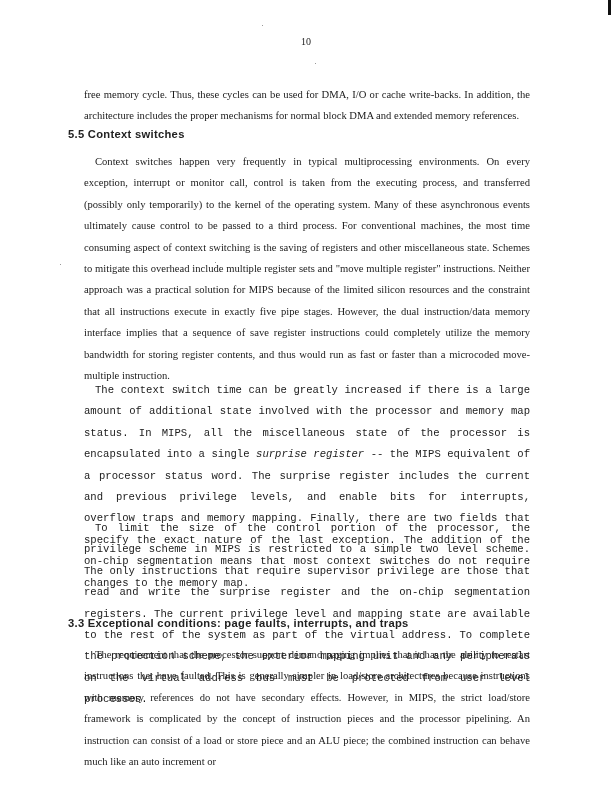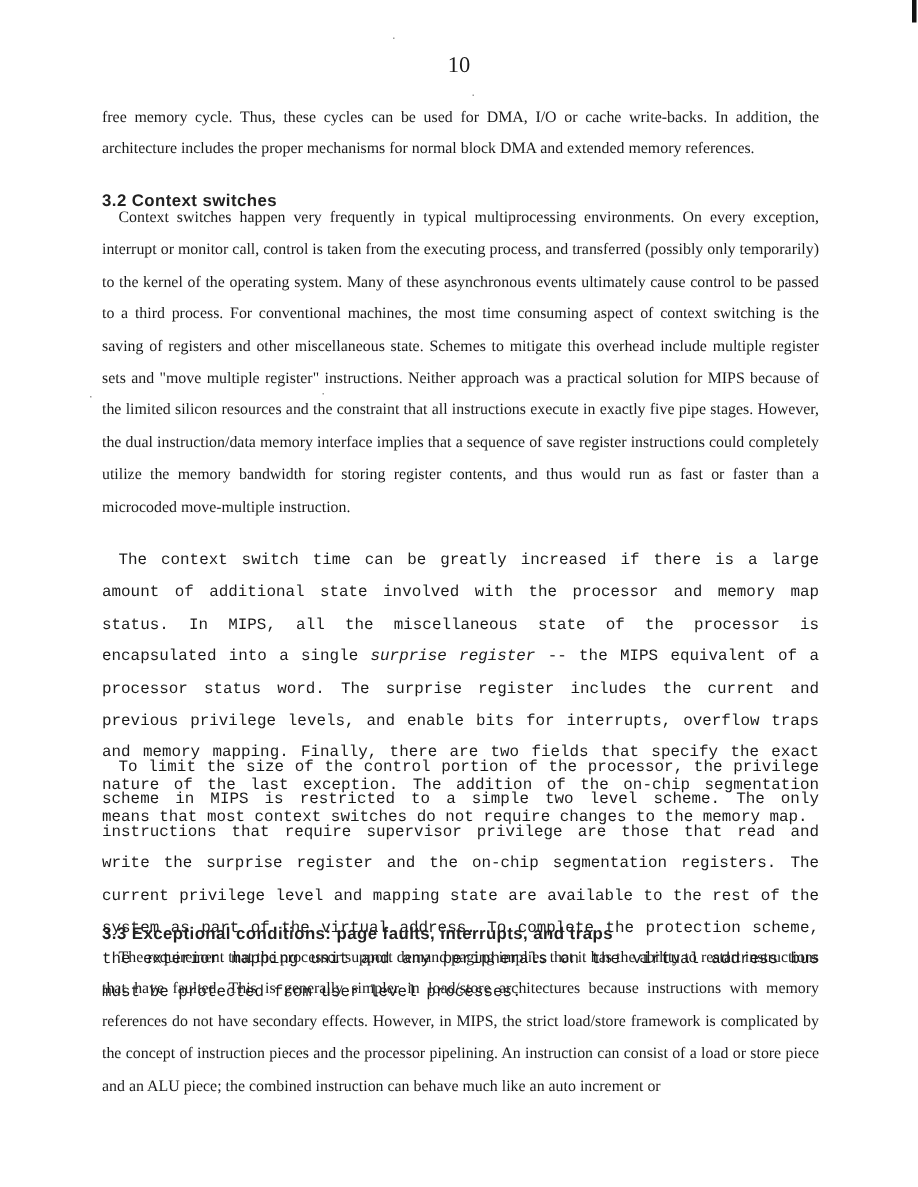--- a/index.html
+++ b/index.html
@@ -1,41 +1,41 @@
 <!DOCTYPE html>
 <html><head>
 <meta charset="utf-8">
 <style>
   html, body { margin: 0; padding: 0; background: #ffffff; }
   body { width: 612px; height: 791px; position: relative; overflow: hidden; font-family: "Liberation Serif", serif; color: #1a1a1a; }
   .edge-mark { position: absolute; left: 608px; top: 0; width: 3px; height: 15px; background: #111; }
-  .page-number { position: absolute; top: 36px; left: 0; width: 612px; text-align: center; font-size: 15px; }
+  .page-number { position: absolute; top: 36px; left: 0; width: 612px; text-align: center; font-size: 10px; }
   .text-block { position: absolute; left: 68px; width: 478px; font-size: 10.6px; line-height: 21.4px; text-align: justify; }
-  .text-block p { margin: 0; }
+  .text-block p { margin: 16px; }
   .indent { text-indent: 11px; }
   .heading { position: absolute; left: 68px; font-family: "Liberation Sans", sans-serif; font-weight: bold; font-size: 11.2px; letter-spacing: 0.3px; color: #222; }
   em { font-style: italic; }
   .speck { position: absolute; width: 1px; height: 1px; background: #999; }
 </style>
 </head>
 <body>
 
 <div class="edge-mark"></div>
 <div class="speck" style="left:262px;top:25px;"></div>
 <div class="speck" style="left:315px;top:63px;"></div>
 <div class="speck" style="left:60px;top:264px;"></div>
 <div class="speck" style="left:215px;top:262px;"></div>
 
 <div class="page-number">10</div>
 
 <div class="text-block" style="top:68px;">
   <p>free memory cycle. Thus, these cycles can be used for DMA, I/O or cache write-backs. In addition, the architecture includes the proper mechanisms for normal block DMA and extended memory references.</p>
 </div>
 
-<div class="heading" style="top:128px;">3.2 Context switches</div>
+<div class="heading" style="top:128px;">5.5 Context switches</div>
 
 <div class="text-block" style="top:135px;">
   <p class="indent">Context switches happen very frequently in typical multiprocessing environments.  On every exception, interrupt or monitor call, control is taken from the executing process, and transferred (possibly only temporarily) to the kernel of the operating system.  Many of these asynchronous events ultimately cause control to be passed to a third process.  For conventional machines, the most time consuming aspect of context switching is the saving of registers and other miscellaneous state.  Schemes to mitigate this overhead include multiple register sets and "move multiple register" instructions.  Neither approach was a practical solution for MIPS because of the limited silicon resources and the constraint that all instructions execute in exactly five pipe stages.  However, the dual instruction/data memory interface implies that a sequence of save register instructions could completely utilize the memory bandwidth for storing register contents, and thus would run as fast or faster than a microcoded move-multiple instruction.</p>
 </div>
 
 <div class="text-block" style="top:364px;font-family:Liberation Mono, monospace;">
   <p class="indent"><span>The context switch time can be greatly increased if there is a large amount of additional state involved with the processor and memory map status.  In MIPS, all the miscellaneous state of the processor is encapsulated into a single </span><em>surprise register</em><span> -- the MIPS equivalent of a processor status word.  The surprise register includes the current and previous privilege levels, and enable bits for interrupts, overflow traps and memory mapping. Finally, there are two fields that specify the exact nature of the last exception.  The addition of the on-chip segmentation means that most context switches do not require changes to the memory map.</span></p>
 </div>
 
 <div class="text-block" style="top:502px;font-family:Liberation Mono, monospace;">

